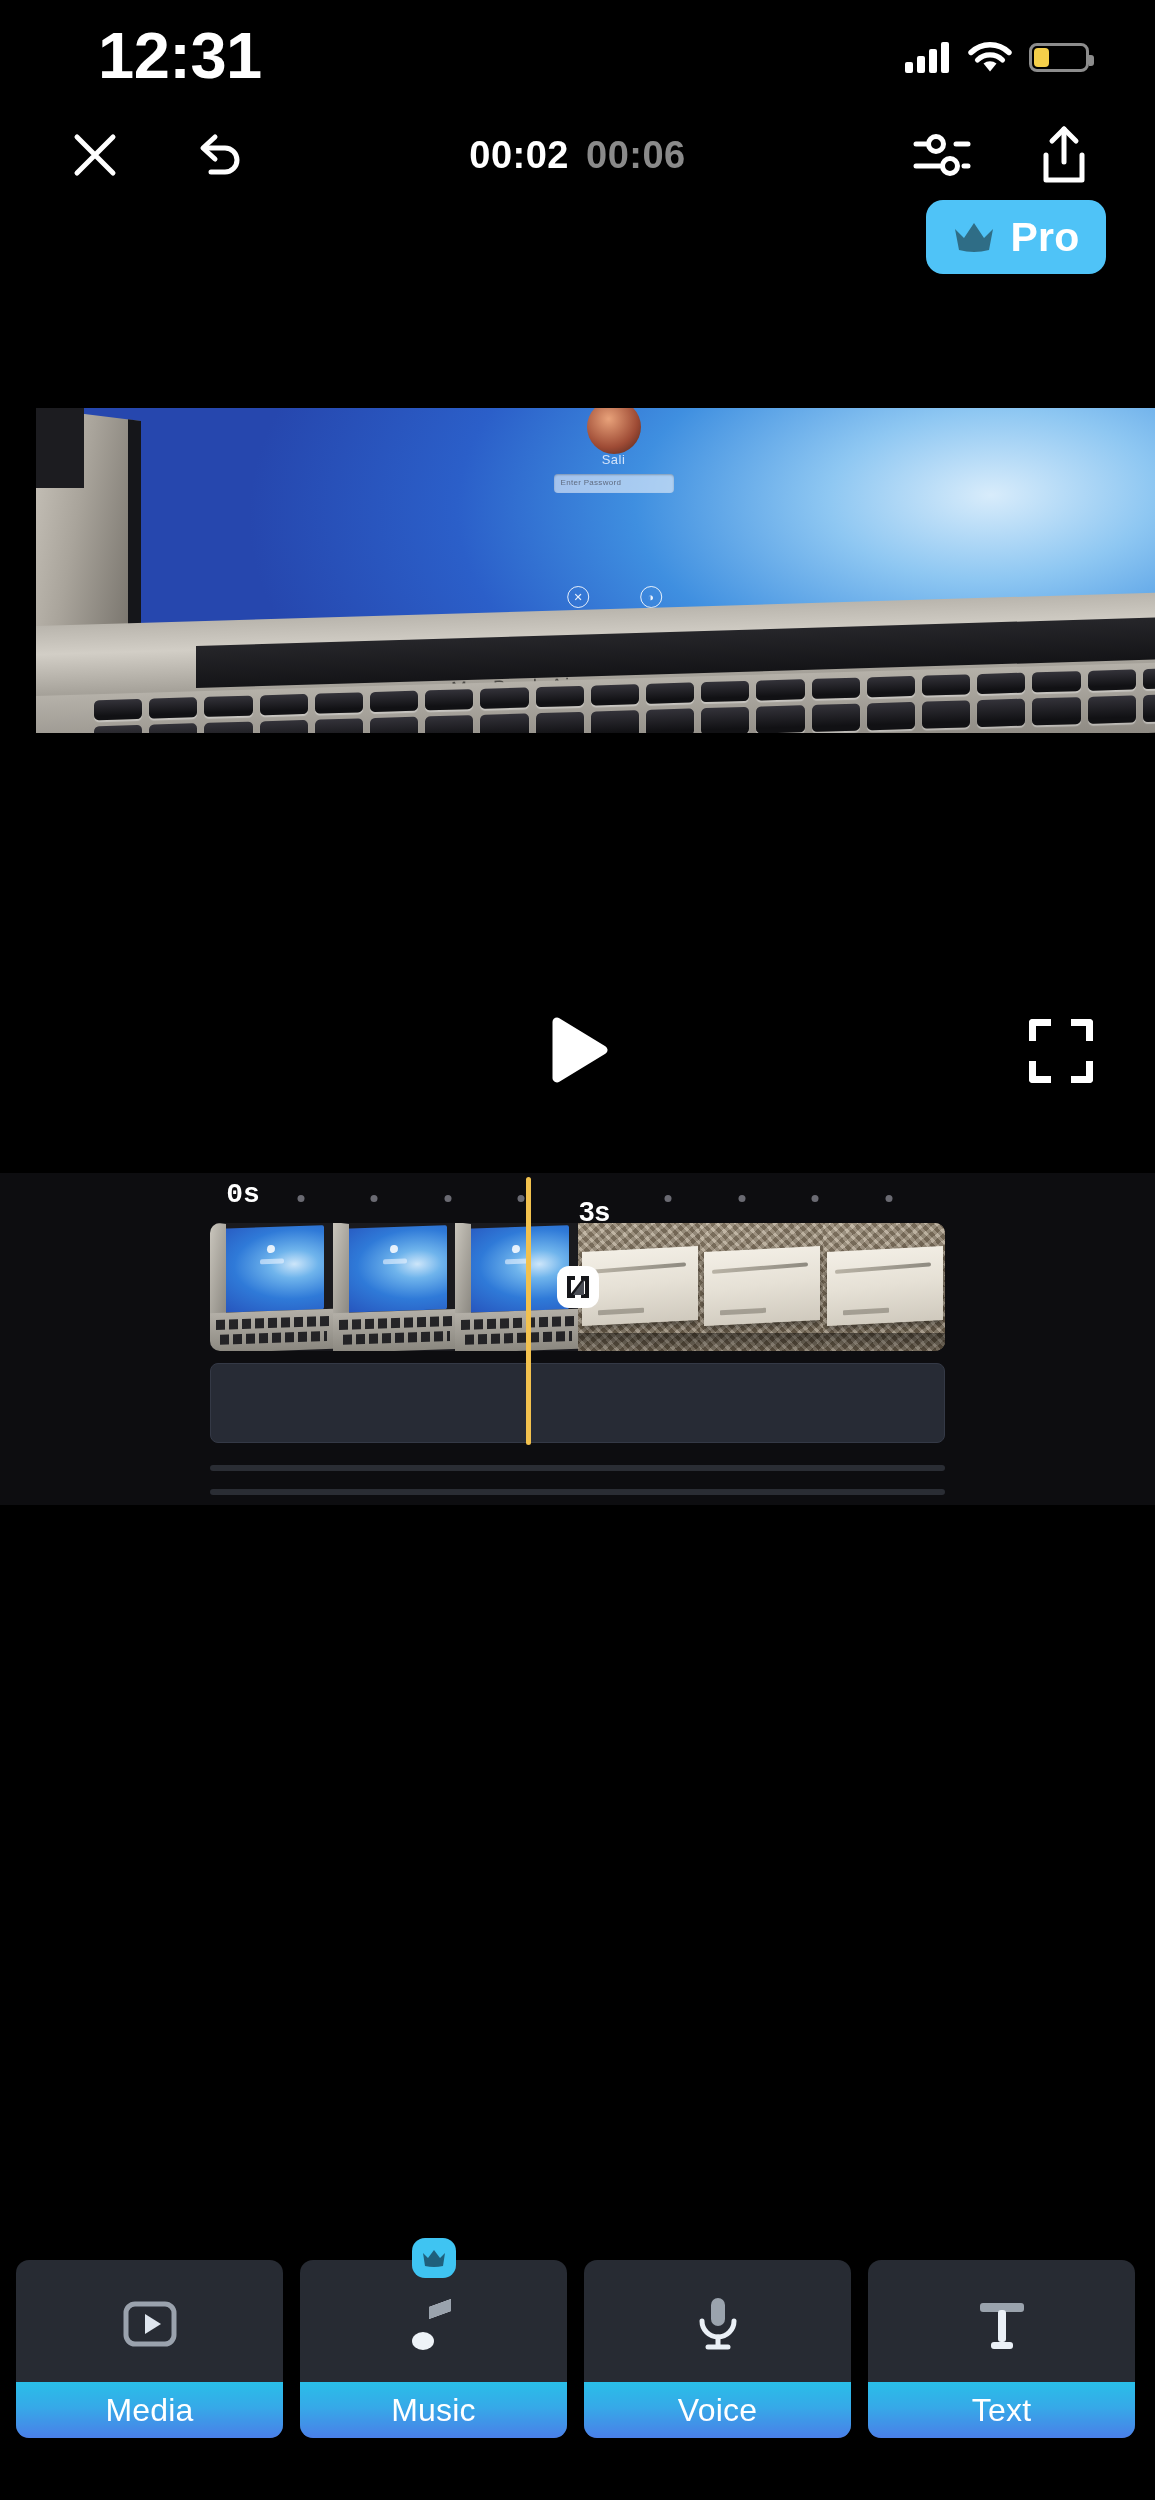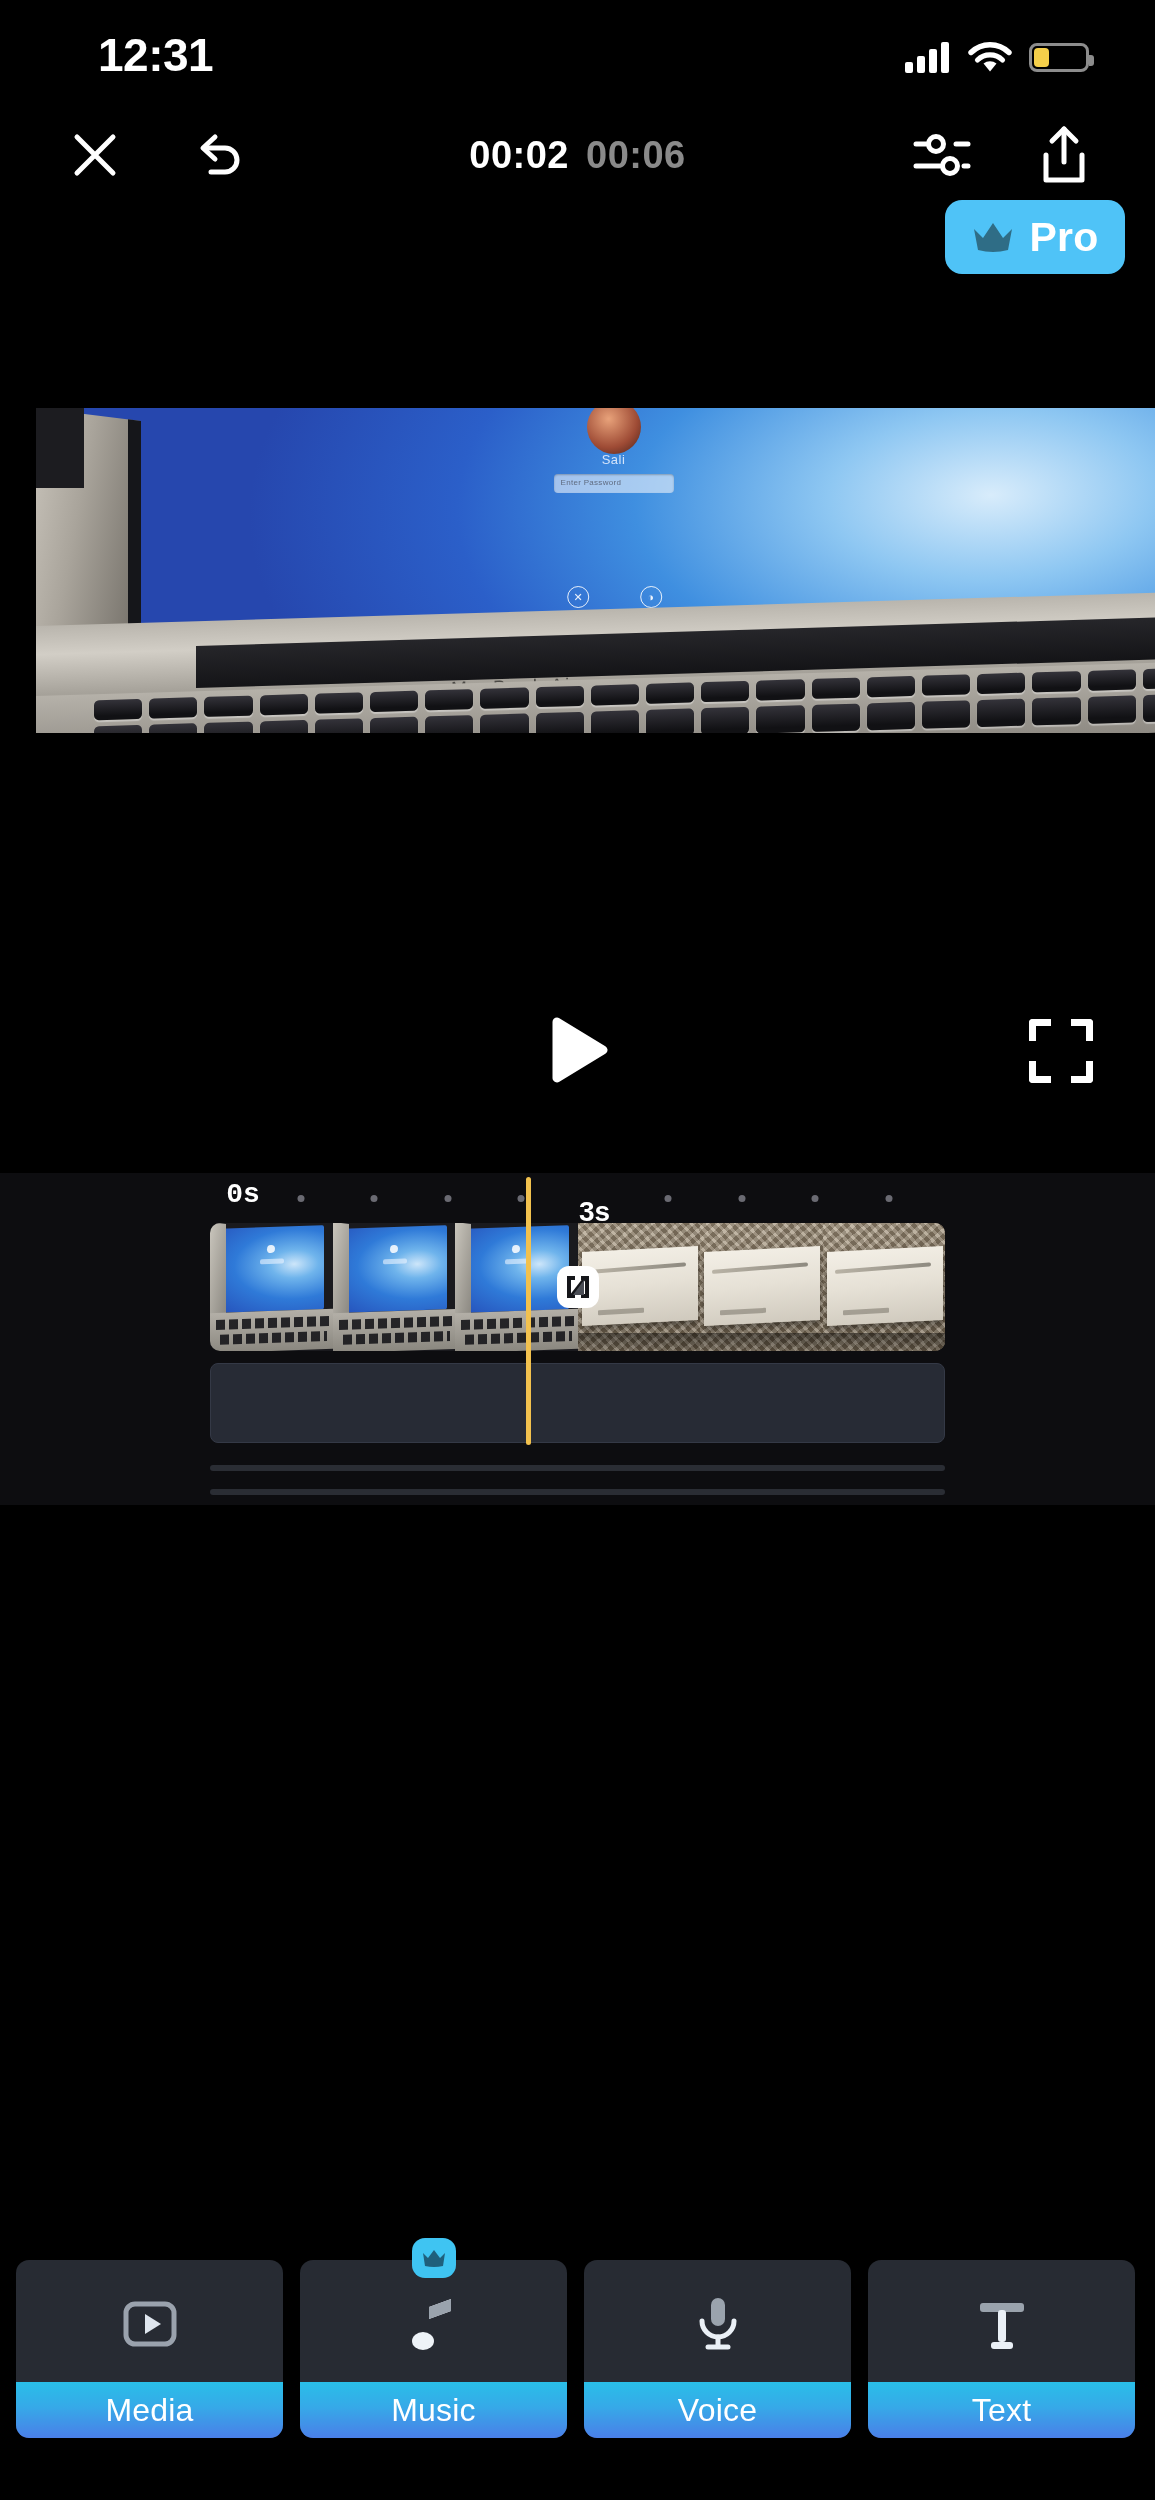--- a/index.html
+++ b/index.html
@@ -10,21 +10,21 @@
     color:#fff; overflow:hidden; position:relative;
   }
 
   
   .statusbar {
     height:110px; width:100%;
     display:flex; align-items:center; justify-content:space-between;
     padding:0 66px 0 0; position:relative;
   }
   .status-time {
-    font-size:46px; font-weight:600; letter-spacing:-0.5px;
+    font-size:65px; font-weight:600; letter-spacing:-0.5px;
     margin-left:98px; color:#fff;
   }
   .status-right { display:flex; align-items:center; gap:19px; margin-top:4px;}
 
   .sig { display:flex; align-items:flex-end; gap:4px; height:32px; }
   .sig i { width:8px; background:#fff; border-radius:2px; display:block; }
   .sig i:nth-child(1){height:11px}
   .sig i:nth-child(2){height:17px}
   .sig i:nth-child(3){height:24px}
   .sig i:nth-child(4){height:31px}
@@ -51,21 +51,21 @@
 
   .times {
     position:absolute; left:50%; transform:translateX(-50%);
     display:flex; align-items:baseline; gap:17px;
     font-size:38px; font-weight:700; letter-spacing:0.5px;
   }
   .t-cur { color:#fff; }
   .t-tot { color:#8a8a8a; }
 
   
-  .pro-wrap { height:100px; display:flex; justify-content:flex-end; padding-right:30px;}
+  .pro-wrap { height:100px; display:flex; justify-content:flex-end; padding-right:49px;}
   .pro-btn {
     background:#4FC3F7; border-radius:17px;
     height:74px; min-width:180px;
     display:flex; align-items:center; justify-content:center; gap:14px;
     padding:0 26px; cursor:pointer;
   }
   .pro-btn .lbl { font-size:41px; font-weight:700; color:#fff; letter-spacing:0.3px;}
 
   
   .preview-gap { height:108px; background:#000; }

